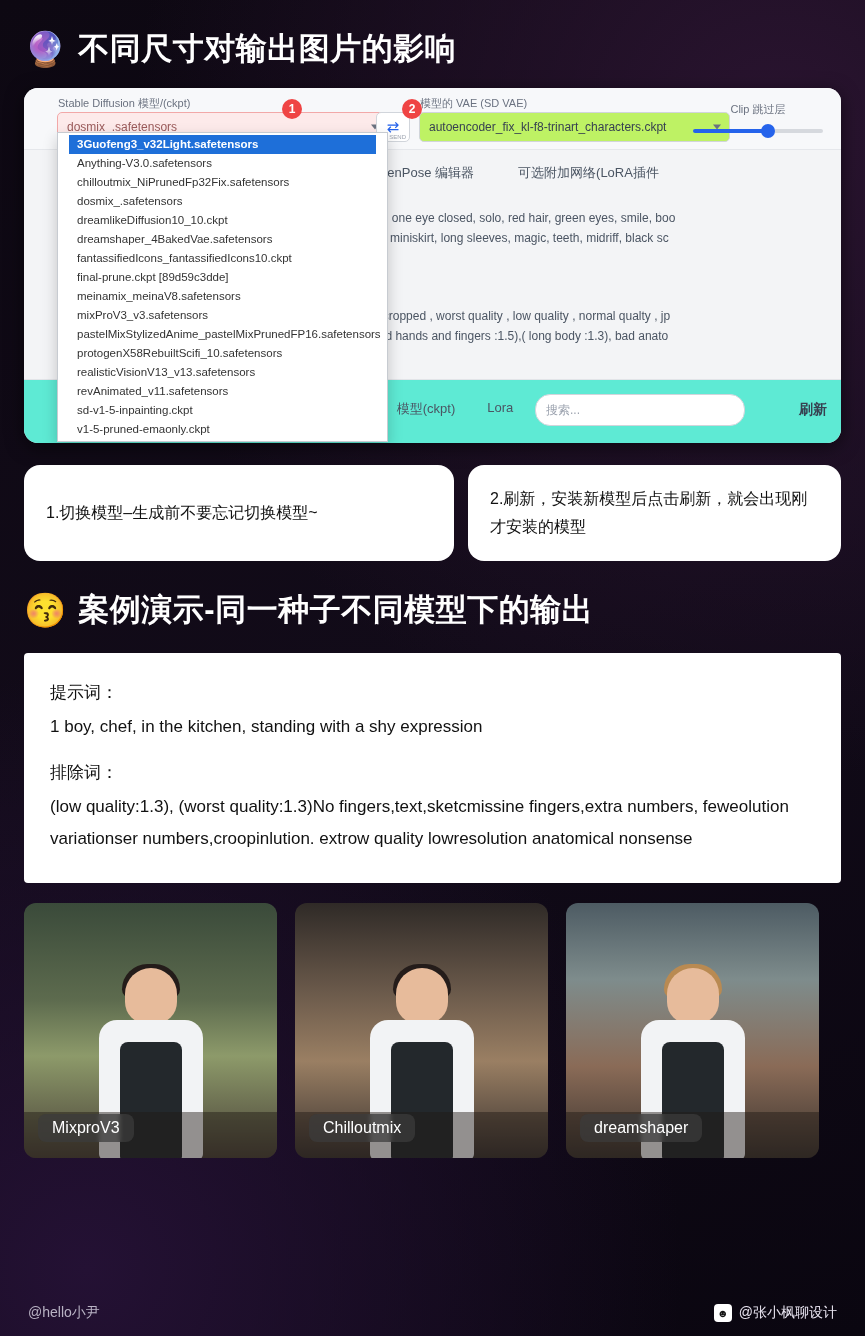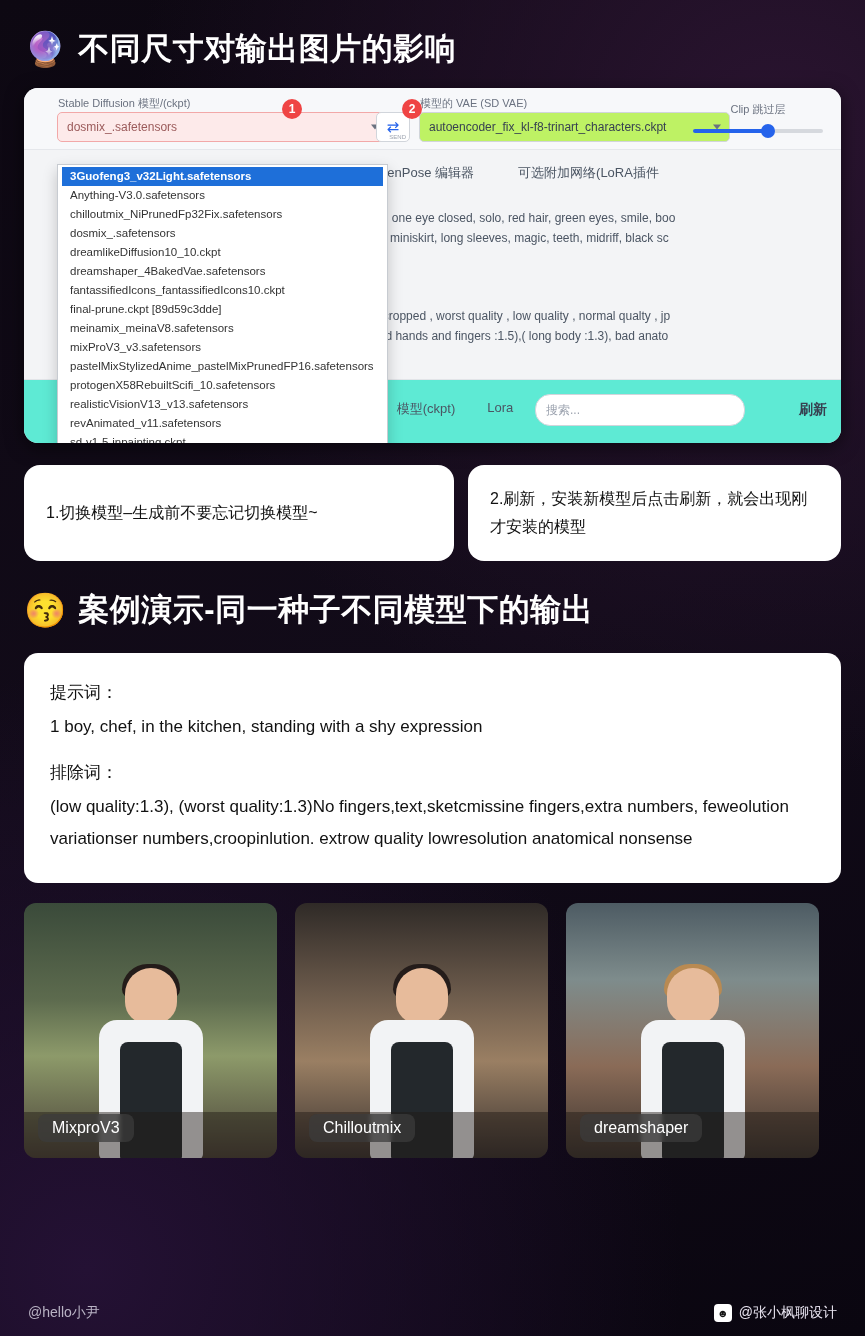--- a/index.html
+++ b/index.html
@@ -92,27 +92,27 @@
     font-size: 15px; color: #2563eb;
   }
   .arrow-btn .sub {
     position: absolute; bottom: 1px; right: 3px;
     font-size: 6px; color: #9ca3af;
   }
 
   
   .dropdown {
     position: absolute;
-    left: 33px; top: 76px;
+    left: 33px; top: 44px;
     width: 331px;
     background: #fff;
     border: 1px solid #c7cbd1;
     box-shadow: 0 6px 14px rgba(0,0,0,.2);
     z-index: 8;
-    padding: 2px 4px;
+    padding: 2px 11px;
   }
   .dd-item {
     font-size: 11.5px; color: #333;
     padding: 2px 8px;
     line-height: 15px;
     white-space: nowrap;
   }
   .dd-item.sel {
     background: #1e6fd9; color: #fff; font-weight: bold;
   }
@@ -179,21 +179,21 @@
     font-size: 16px; line-height: 28px;
     flex: 1;
     min-height: 90px;
     display: flex; align-items: center;
   }
   .tip.one { flex: 0 0 430px; }
 
   
   .prompt-card {
     background: #fff; color: #111;
-    border-radius: 14px;
+    border-radius: 4px;
     margin-top: 22px;
     padding: 24px 26px 28px;
     font-size: 17px; line-height: 32px;
   }
   .prompt-card .lbl { font-weight: normal; }
   .prompt-card .body { margin-top: 2px; }
   .prompt-card .gap { height: 14px; }
 
   
   .img-row { display: flex; gap: 18px; margin-top: 20px; }

